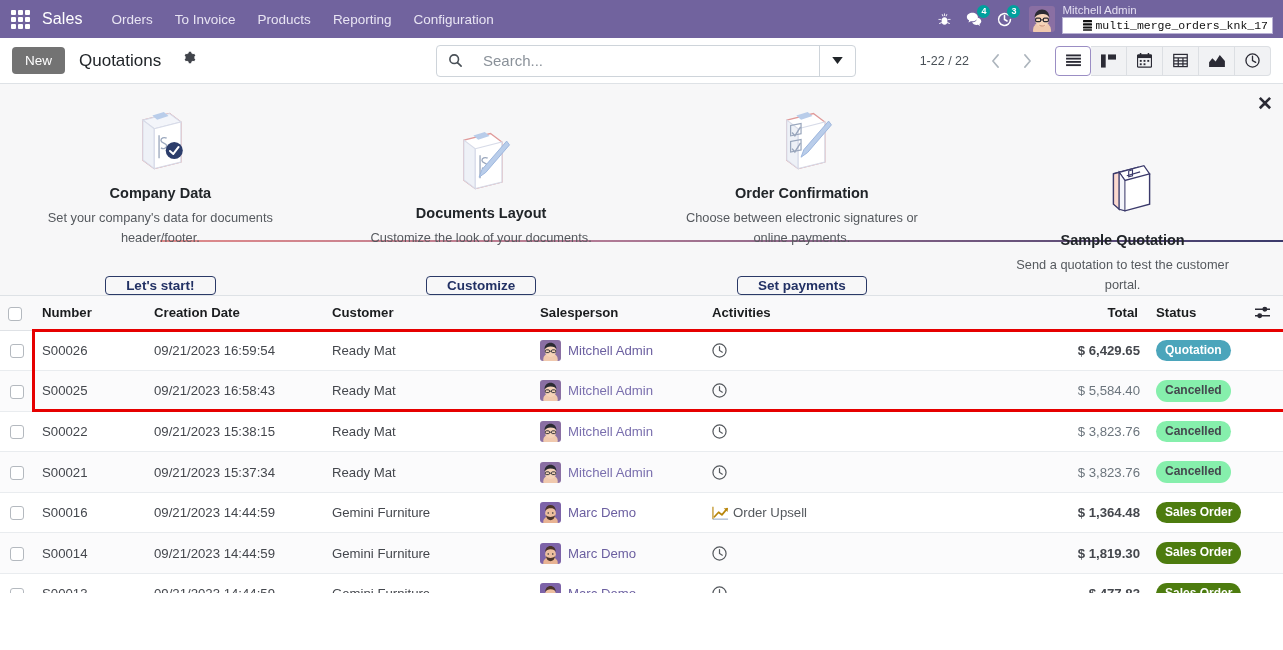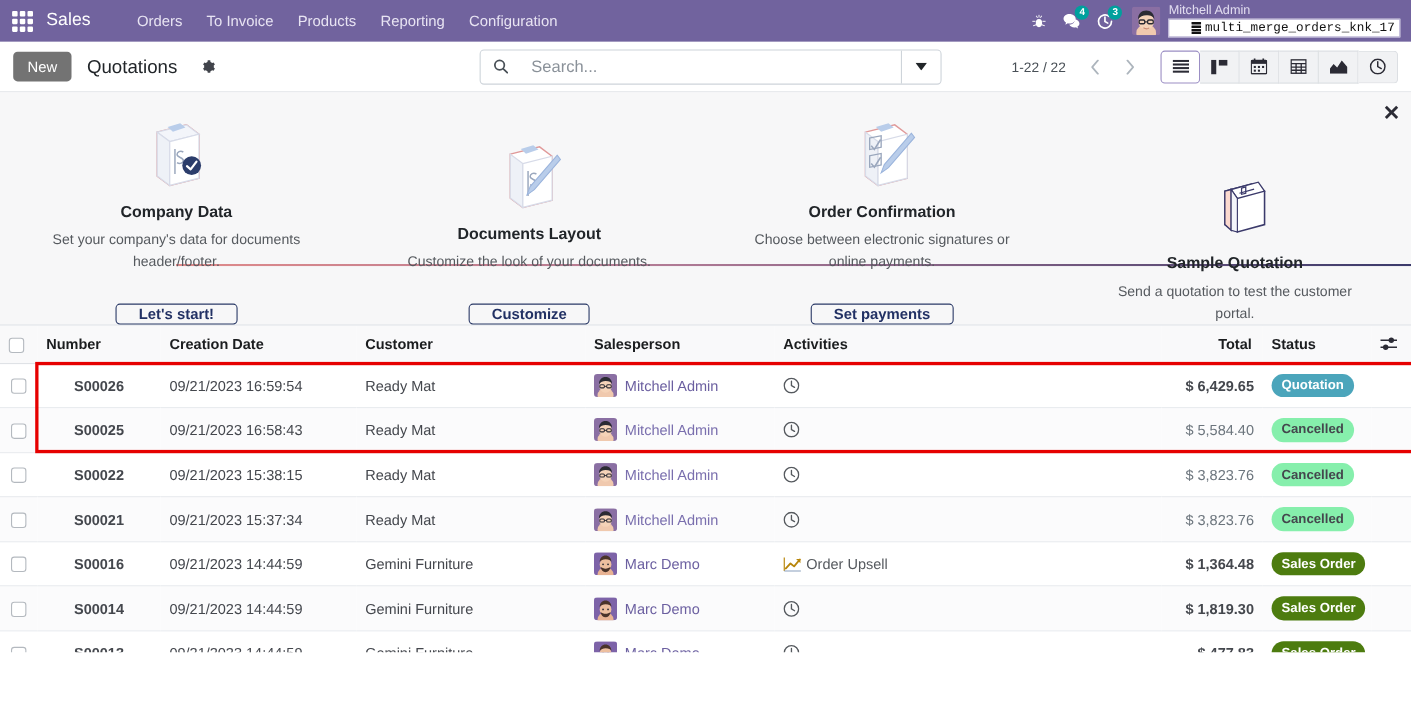--- a/index.html
+++ b/index.html
@@ -27,21 +27,21 @@
     grid-template-rows: repeat(3, 5px);
     gap: 2px;
     justify-content: center;
     align-content: center;
     cursor: pointer;
     margin-right: 10px;
   }
   .apps-grid i { background: #ffffff; display: block; width: 5px; height: 5px; border-radius: 1px; }
   .brand {
     font-size: 16px; font-weight: 500; color: #fff;
-    margin-right: 31px; cursor: pointer; letter-spacing: .1px;
+    margin-right: 18px; cursor: pointer; letter-spacing: .1px;
   }
   .navitem {
     font-size: 13.5px; color: #e8e4f3; padding: 8px 11px;
     cursor: pointer; white-space: nowrap;
   }
   .nav-right {
     margin-left: auto; display: flex; align-items: center; gap: 0px;
   }
   .nav-icon-btn {
     position: relative; width: 30px; height: 30px;
@@ -74,21 +74,21 @@
     border-bottom: 1px solid #dee2e6;
     position: relative;
   }
   .btn-new {
     background: #737373; color: #fff; border: none;
     font-size: 13.5px; padding: 6px 13px; border-radius: 4px;
     cursor: pointer; font-family: inherit;
   }
   .breadcrumb-title {
     font-size: 17px; color: #212529; margin-left: 14px;
-    display: flex; align-items: center; gap: 22px;
+    display: flex; align-items: flex-start; gap: 22px;
   }
   .gear-ico { font-size: 12px; color: #41444b; cursor: pointer; }
 
   .searchbox {
     position: absolute; left: 436px; top: 50%; transform: translateY(-50%);
     width: 420px; height: 32px;
     border: 1px solid #ced4da; border-radius: 4px;
     display: flex; align-items: center; background: #fff;
   }
   .search-ico { margin: 0 8px 0 11px; color: #495057; display: flex; }
@@ -162,21 +162,21 @@
     background: #f9f9fa; font-size: 13.2px; font-weight: 700; color: #1b1d1f;
     text-align: left; padding: 9px 8px; border-bottom: 1px solid #dfe2e6;
     white-space: nowrap;
   }
   table.olist tbody td {
     font-size: 13.2px; padding: 9px 8px; border-bottom: 1px solid #e9ecef;
     color: #44474d; white-space: nowrap; overflow: hidden;
   }
   tbody tr { background: #fff; }
   tbody tr.alt { background: #fbfbfc; }
-  td.num { font-weight: 700; color: #1b1d1f; text-align: center; }
+  td.num { font-weight: 400; color: #1b1d1f; }
   td.muted { color: #6c757d; }
   td.total { text-align: right; font-weight: 700; color: #1b1d1f; padding-right: 10px; }
   td.total.muted { font-weight: 400; color: #6c757d; }
   .col-check { width: 34px; text-align: center; }
   .cbx {
     width: 14px; height: 14px; border: 1px solid #b4b9bf; border-radius: 3px;
     background: #fff; display: inline-block; vertical-align: middle; cursor: pointer;
   }
   .sp-cell { display: flex; align-items: center; gap: 7px; }
   .sp-avatar { width: 21px; height: 21px; border-radius: 3px; overflow: hidden; flex: 0 0 auto; }

